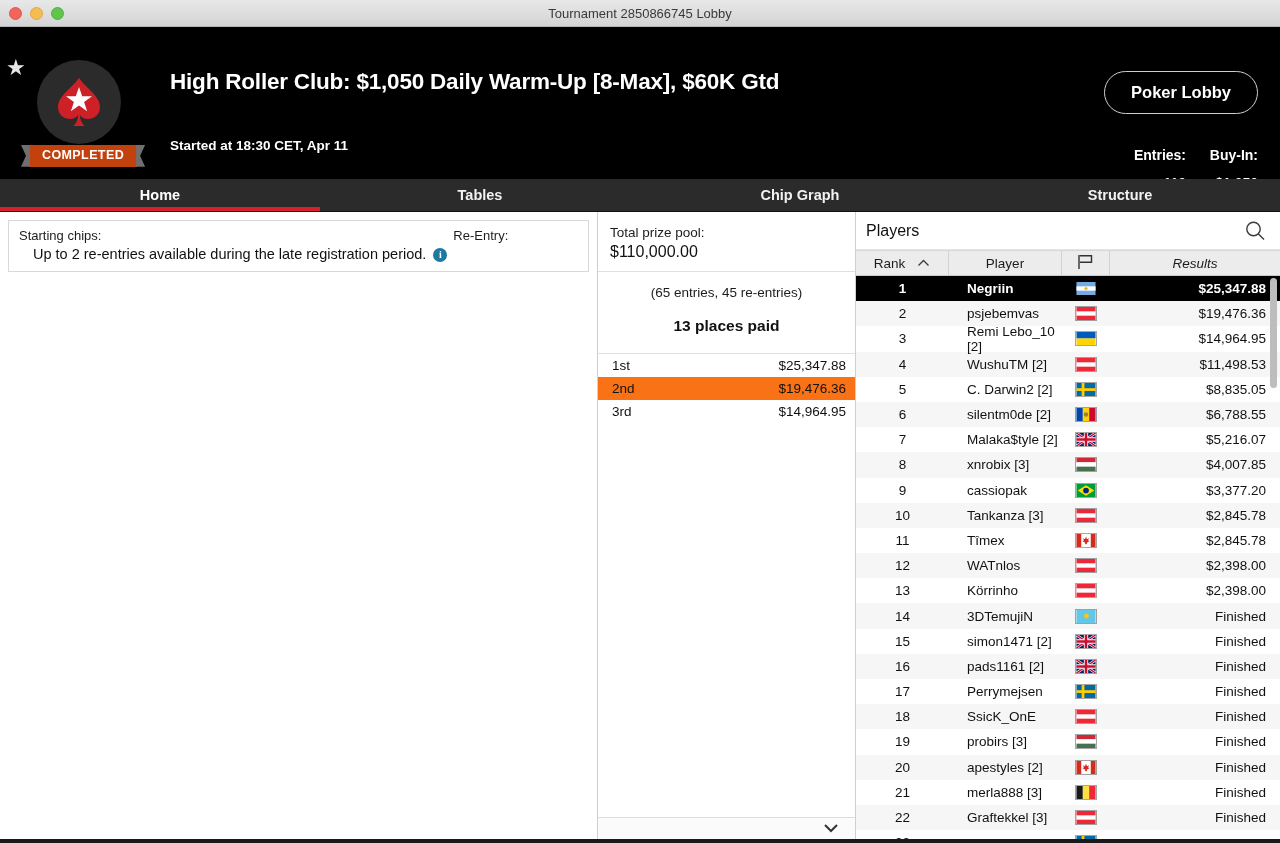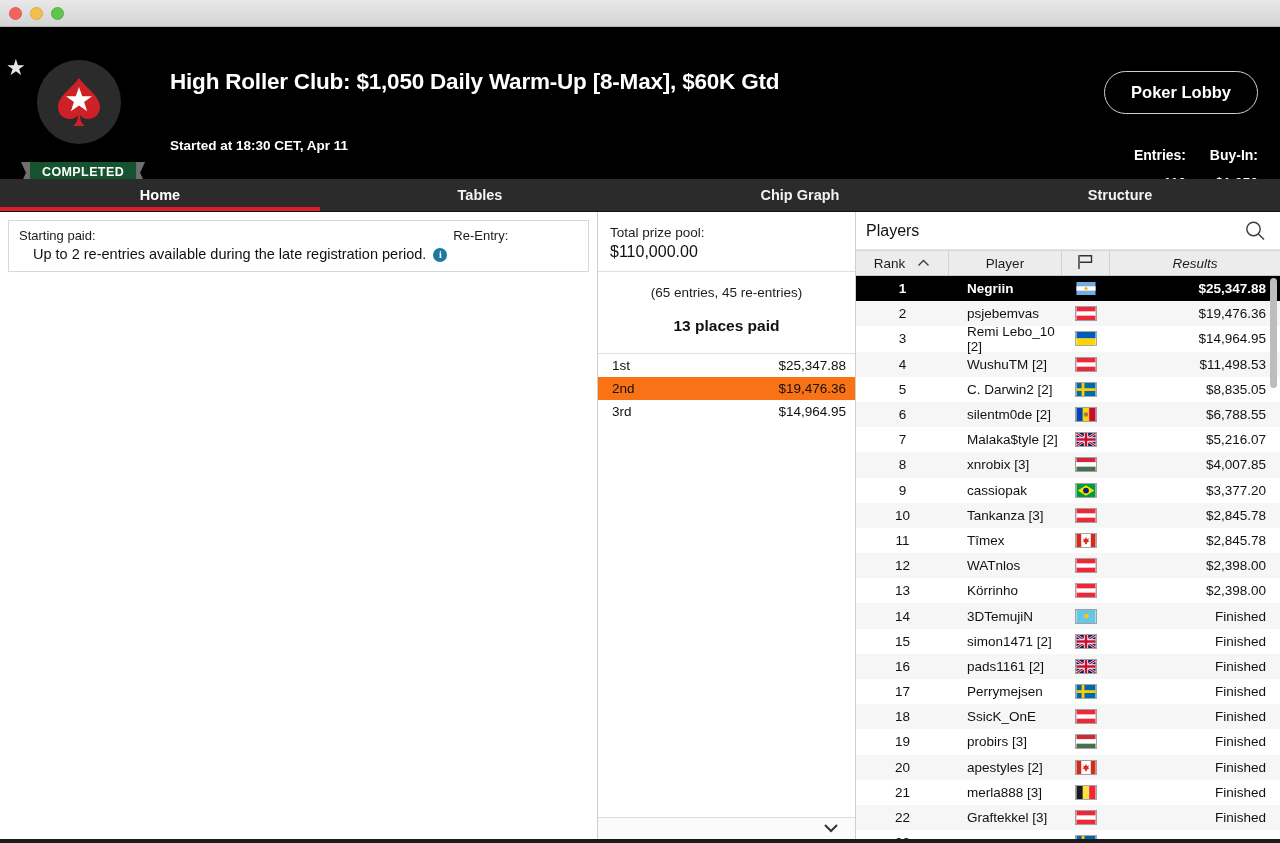--- a/index.html
+++ b/index.html
@@ -43,22 +43,22 @@
   }
   .logo-circle {
     width: 84px; height: 84px; border-radius: 50%;
     background: #2b2b2b; margin: 0 auto;
     display: flex; align-items: center; justify-content: center;
     position: relative;
   }
   .spade { position: relative; width: 46px; height: 52px; }
   .spade svg { display: block; }
   .ribbon {
-    margin-top: 18px; position: relative; display: inline-block;
-    background: #14532d; color: #fff; font-size: 12.5px; font-weight: bold;
+    margin-top: 1px; position: relative; display: inline-block;
+    background: #c2410c; color: #fff; font-size: 12.5px; font-weight: bold;
     letter-spacing: .4px; padding: 3px 13px; line-height: 1.25;
   }
   .ribbon:before, .ribbon:after {
     content: ""; position: absolute; top: 0; width: 9px; height: 100%;
     background: #6f6f6f;
   }
   .ribbon:before { left: -8px; clip-path: polygon(0 0, 100% 0, 100% 100%, 0 100%, 55% 50%); }
   .ribbon:after  { right: -8px; clip-path: polygon(0 0, 100% 0, 45% 50%, 100% 100%, 0 100%); }
 
   .tourney-title {
@@ -191,20 +191,21 @@
 <body>
 
 <div class="app">
 
   <div class="titlebar">
     <div class="lights">
       <span class="light red"></span>
       <span class="light yellow"></span>
       <span class="light green"></span>
     </div>
+    <div class="title-text">Tournament 2850866745 Lobby</div>
   </div>
 
   <div class="header">
     <div class="star-fav">★</div>
 
     <div class="logo-wrap">
       <div class="logo-circle">
         <span class="spade">
           <svg width="46" height="52" viewBox="0 0 46 52">
             <path d="M23 2 C16 12, 2 20, 2 31 C2 39, 8 43, 14 43 C18 43, 21 41, 22 39 C22 44, 20 48, 17 50 L29 50 C26 48, 24 44, 24 39 C25 41, 28 43, 32 43 C38 43, 44 39, 44 31 C44 20, 30 12, 23 2 Z" fill="#cd2027"></path>
@@ -237,21 +238,21 @@
     <div class="tab active">Home</div>
     <div class="tab">Tables</div>
     <div class="tab">Chip Graph</div>
     <div class="tab">Structure</div>
   </div>
 
   <div class="body">
 
     <div class="left-panel">
       <div class="info-box">
-        <div class="info-label">Starting paid:</div>
+        <div class="info-label">Starting chips:</div>
         <div class="info-label">Re-Entry:</div>
         <div class="info-value reentry">
           <span>Up to 2 re-entries available during the late registration period.</span><span class="i-icon">i</span>
         </div>
       </div>
     </div>
 
     <div class="mid-panel">
       <div class="prize-top">
         <div class="prize-label">Total prize pool:</div>

